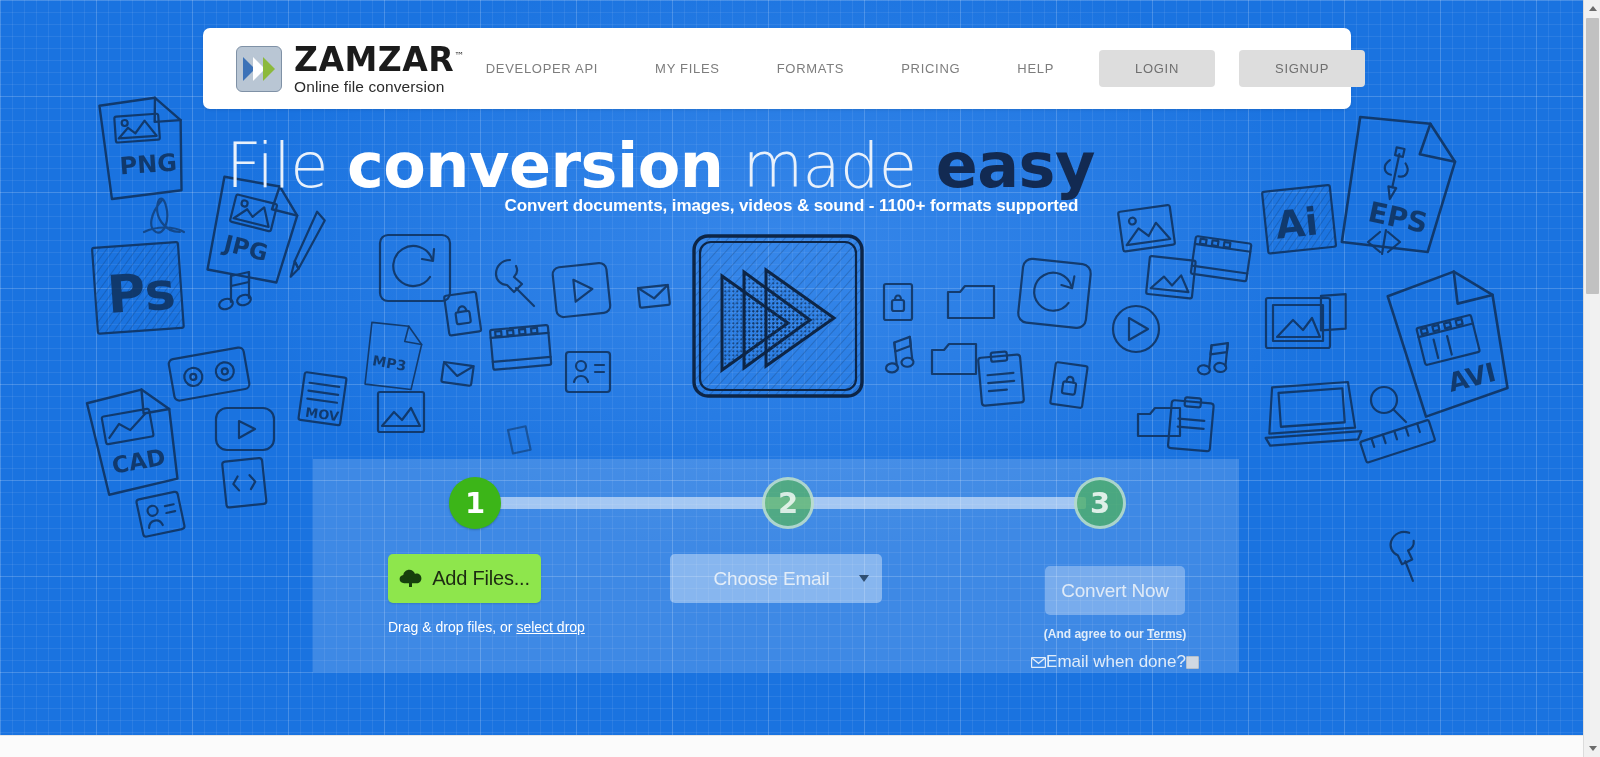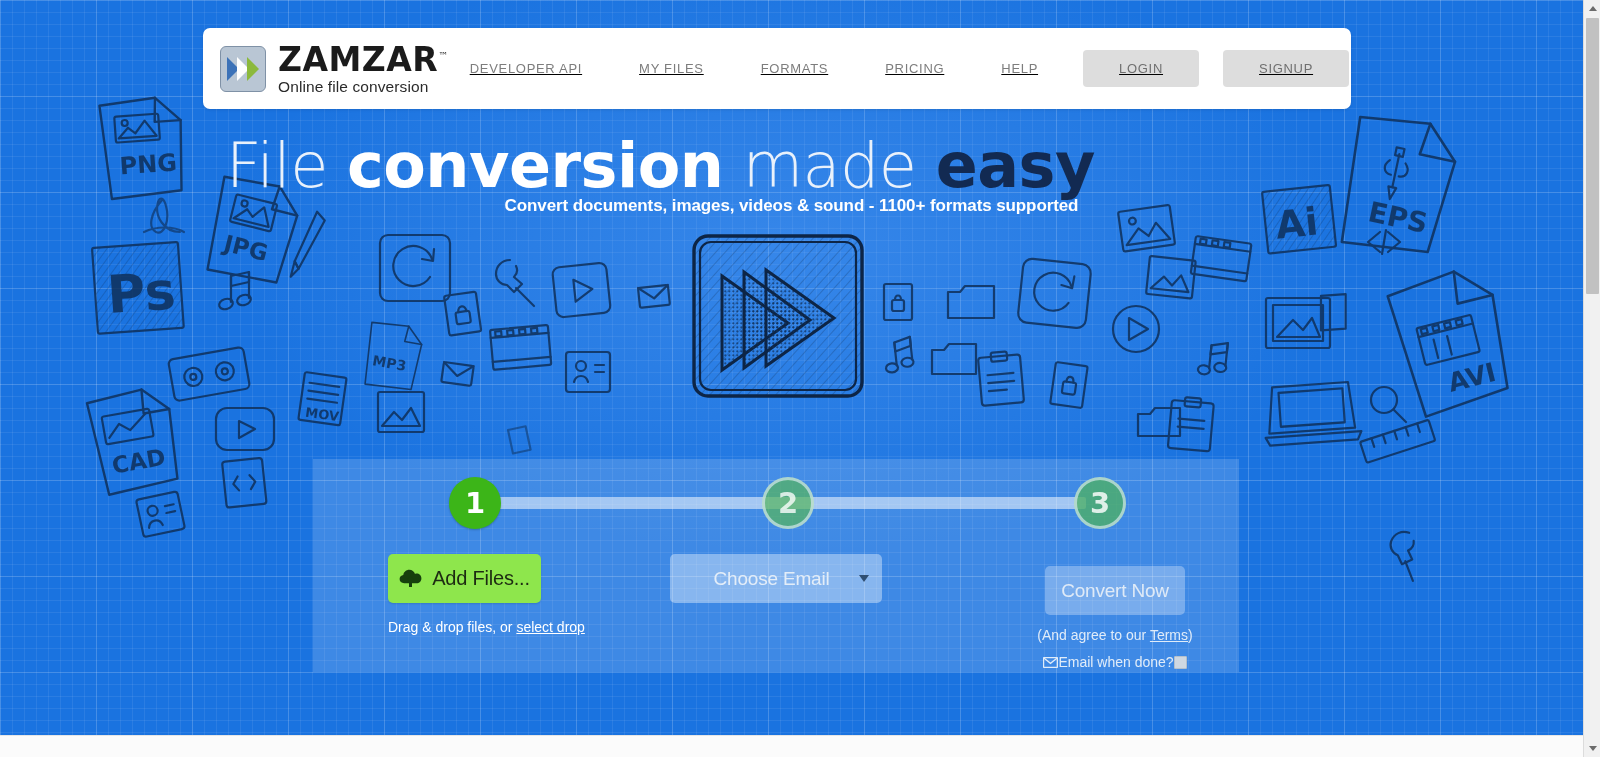--- a/index.html
+++ b/index.html
@@ -65,21 +65,21 @@
     border-radius: 7px;
     display: flex;
     align-items: center;
     box-shadow: 0 1px 3px rgba(0,0,0,0.10);
     z-index: 20;
   }
 
   #logo-block {
     display: flex;
     align-items: center;
-    margin-left: 17px;
+    margin-left: 33px;
   }
   #logo-mark {
     width: 46px; height: 46px;
     border-radius: 6px;
     background: #b9c6d4;
     border: 1px solid #7f91a6;
     display: flex; align-items: center; justify-content: center;
     flex: 0 0 auto;
   }
   #logo-text { margin-left: 12px; line-height: 1; }
@@ -103,21 +103,20 @@
     margin-top: 3px;
     letter-spacing: 0.1px;
   }
 
   #nav {
     margin-left: auto;
     display: flex;
     align-items: center;
     gap: 15px;
     margin-right: 9px;
-    text-decoration: underline;
   }
   .nav-link {
     font-size: 13px;
     color: #7d7d7d;
     letter-spacing: 0.7px;
     text-decoration: none;
     padding: 0 21px;
     cursor: pointer;
     white-space: nowrap;
   }
@@ -292,29 +291,30 @@
     font-size: 19px;
     color: #dfeaf7;
     letter-spacing: -0.2px;
     cursor: default;
     font-family: "Liberation Sans", sans-serif;
     margin: 12px auto;
     display: block;
   }
   #terms-note {
     margin-top: 12px;
-    font-size: 14px;
+    font-size: 12px;
     color: #e0ecf9;
     white-space: nowrap;
+    font-weight: bold;
   }
   #terms-link { color: #e0ecf9; text-decoration: underline; cursor: pointer; }
   #email-row {
     margin-top: 11px;
     display: flex; align-items: center; justify-content: center;
-    font-size: 14px;
+    font-size: 17px;
     color: #e0ecf9;
     white-space: nowrap;
   }
   #email-checkbox {
     width: 13px; height: 13px;
     background: #cfd8e2;
     border: 1px solid #b4c0cc;
     border-radius: 1px;
     cursor: pointer;
     flex: 0 0 auto;

